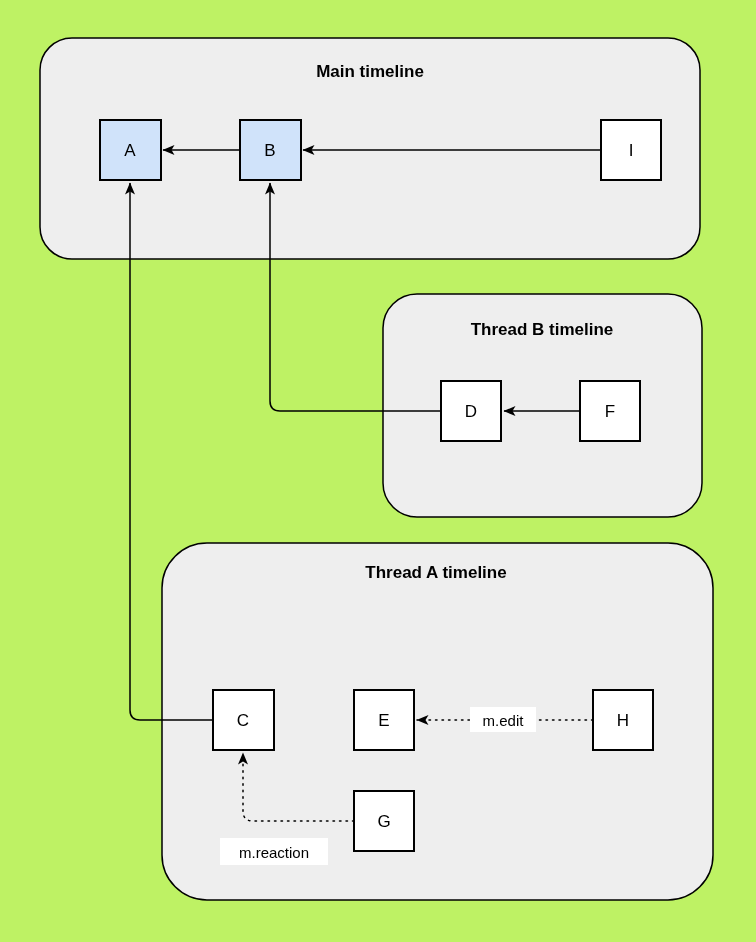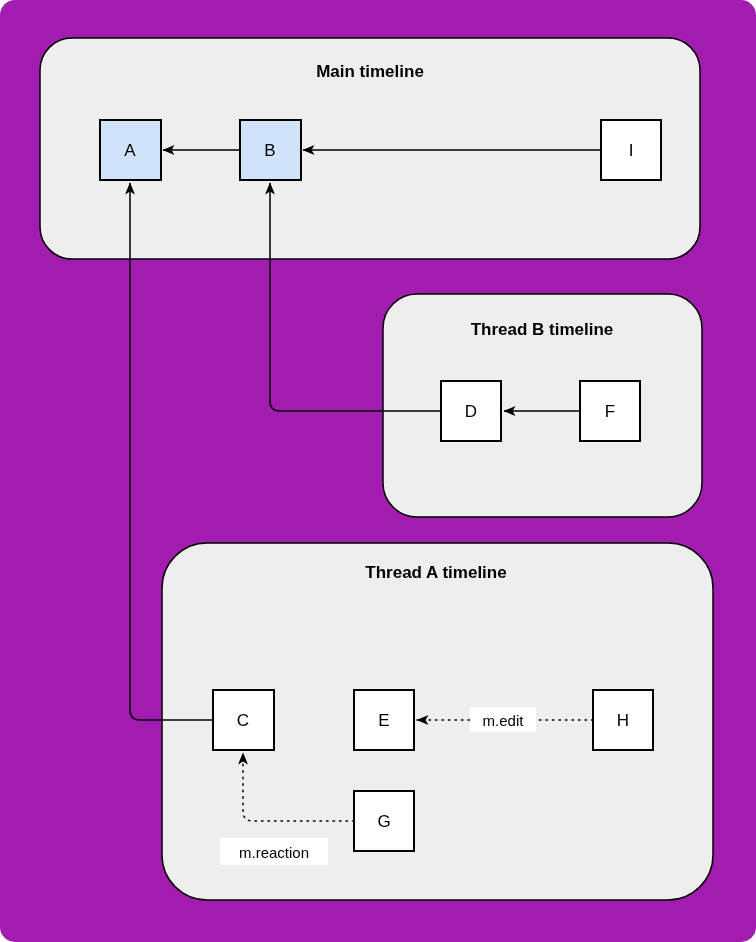--- a/index.html
+++ b/index.html
@@ -1,22 +1,21 @@
 <!DOCTYPE html>
 <html><head>
 <meta charset="utf-8">
 <style>
   html, body { margin: 0; padding: 0; background: #ffffff; }
   .canvas {
     position: relative;
     width: 756px;
     height: 942px;
-    background: #a21caf;
+    background: #bef264;
     font-family: "Liberation Sans", sans-serif;
-    border-radius: 15px;
   }
   svg { display: block; }
   .container-box { stroke: #000000; stroke-width: 1.5; }
   .node-box { stroke: #000000; stroke-width: 2; }
   .edge { stroke: #000000; stroke-width: 1.5; fill: none; }
   .edge.dotted { stroke-dasharray: 1.5 5; stroke-linecap: round; }
   text { fill: #000000; }
   .container-title {
     font-size: 17px;
     font-weight: bold;

